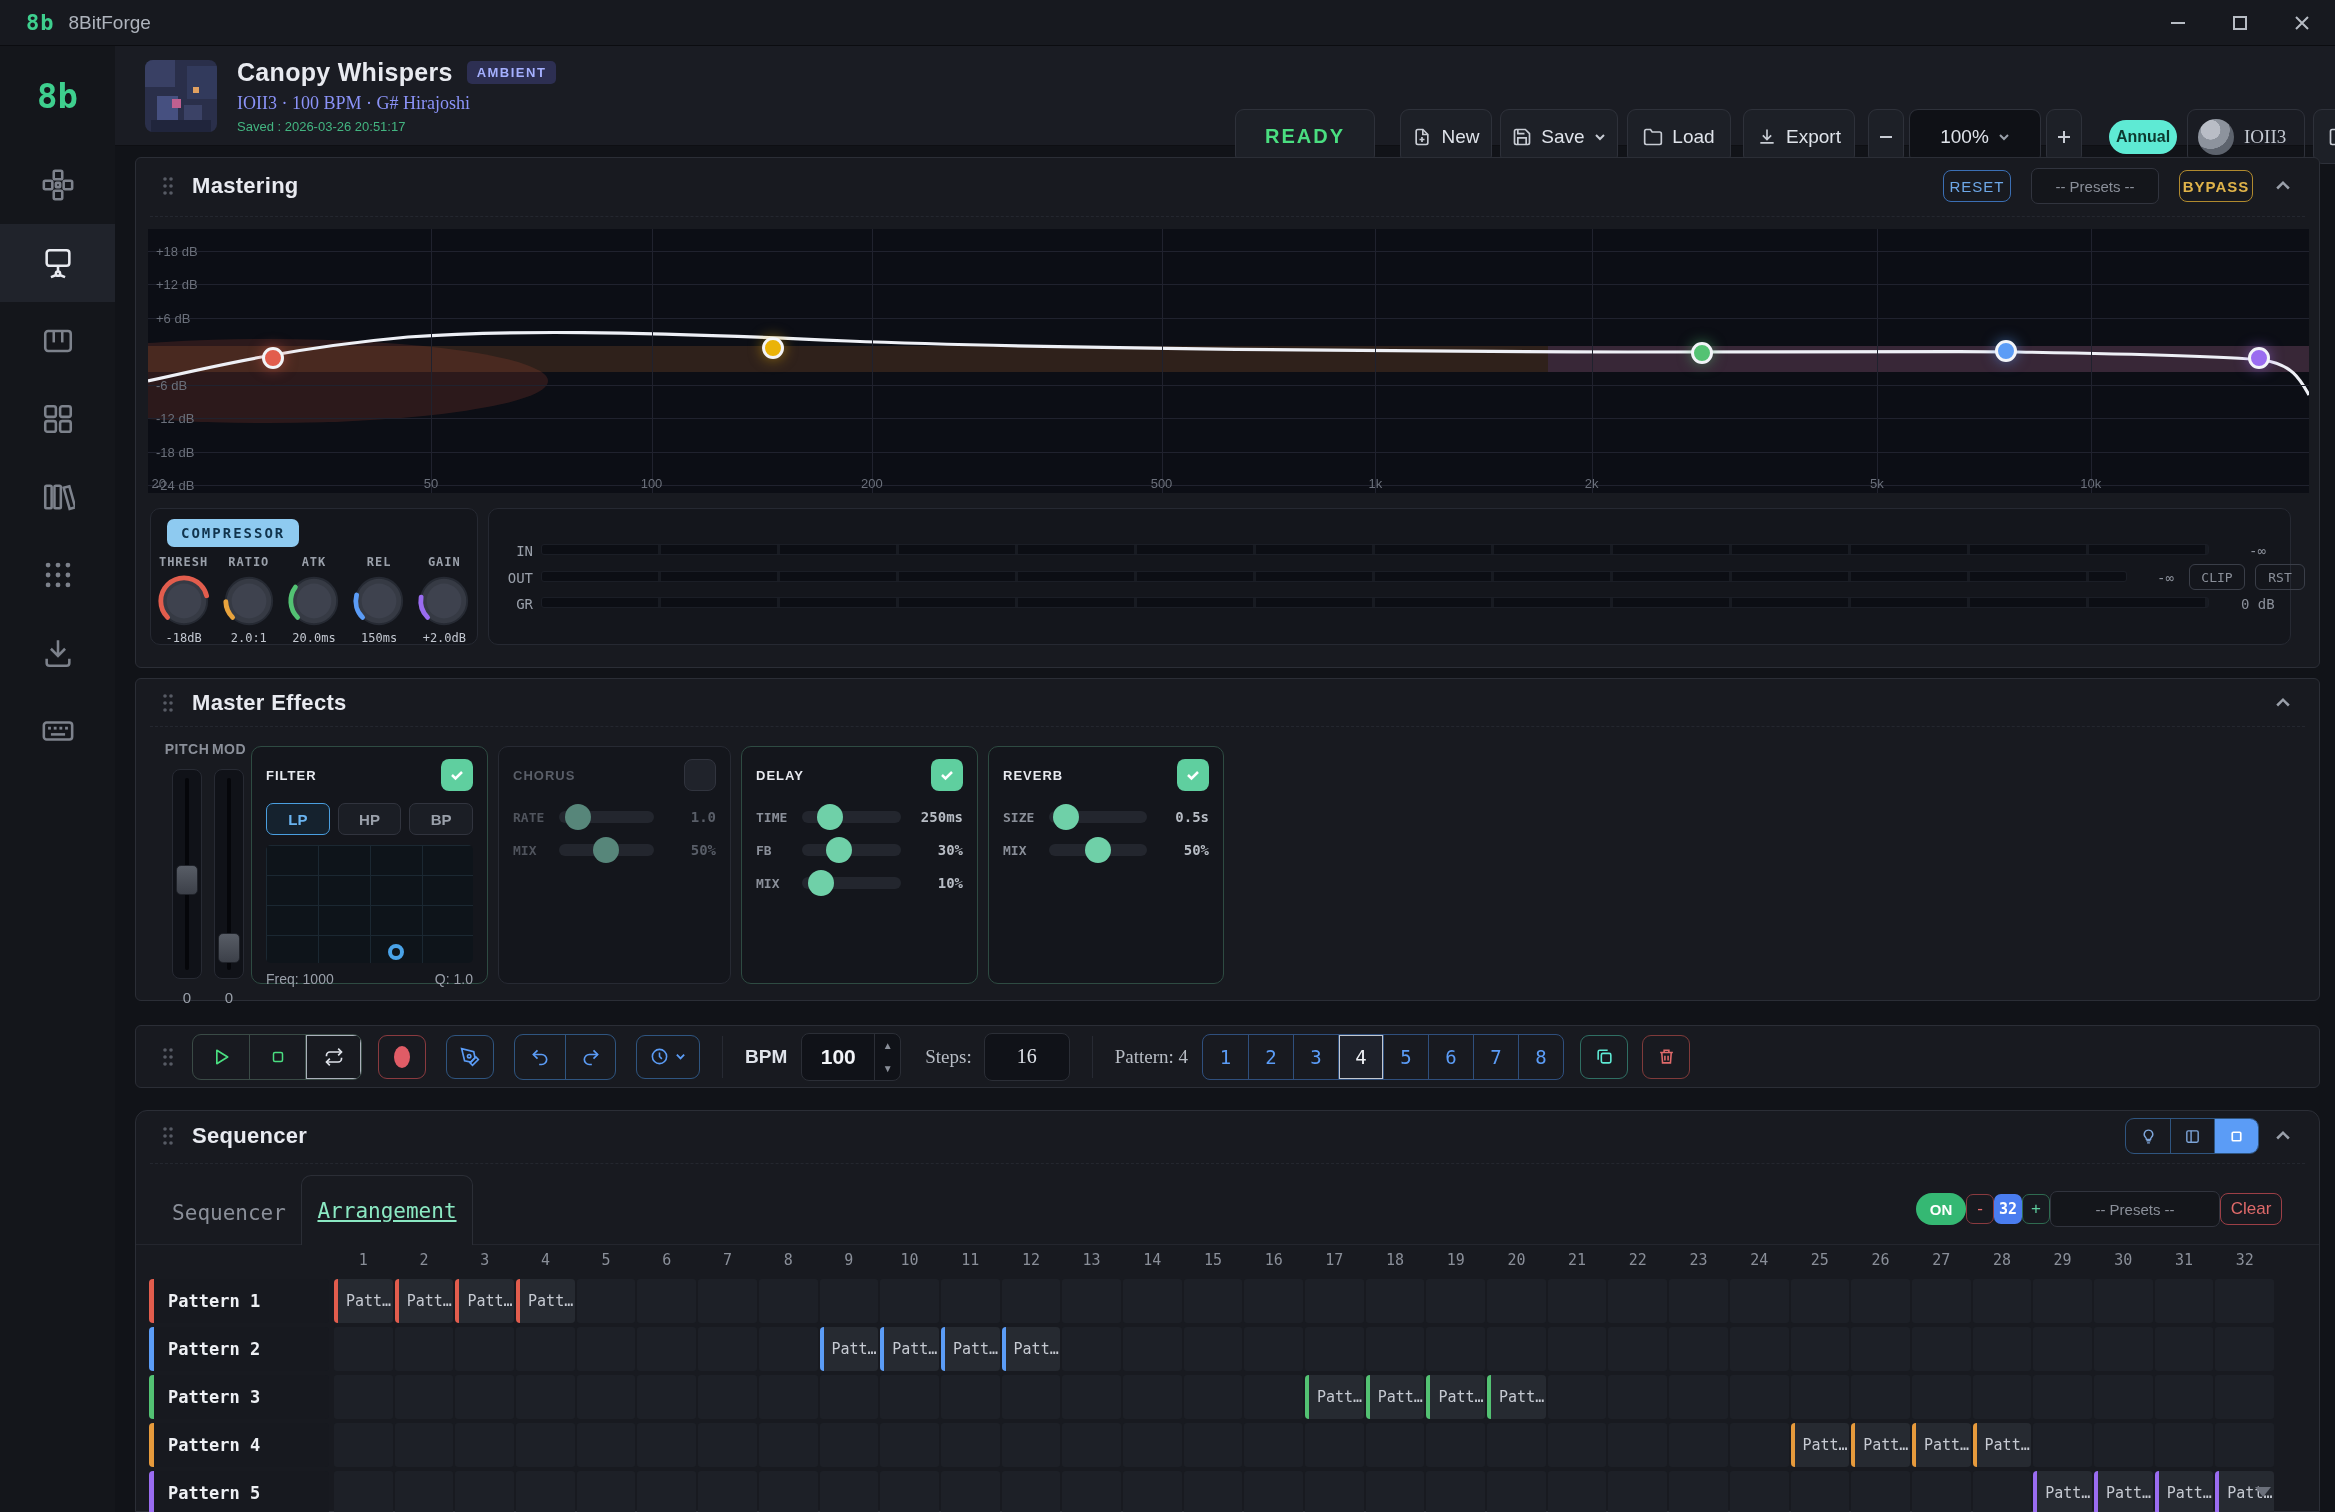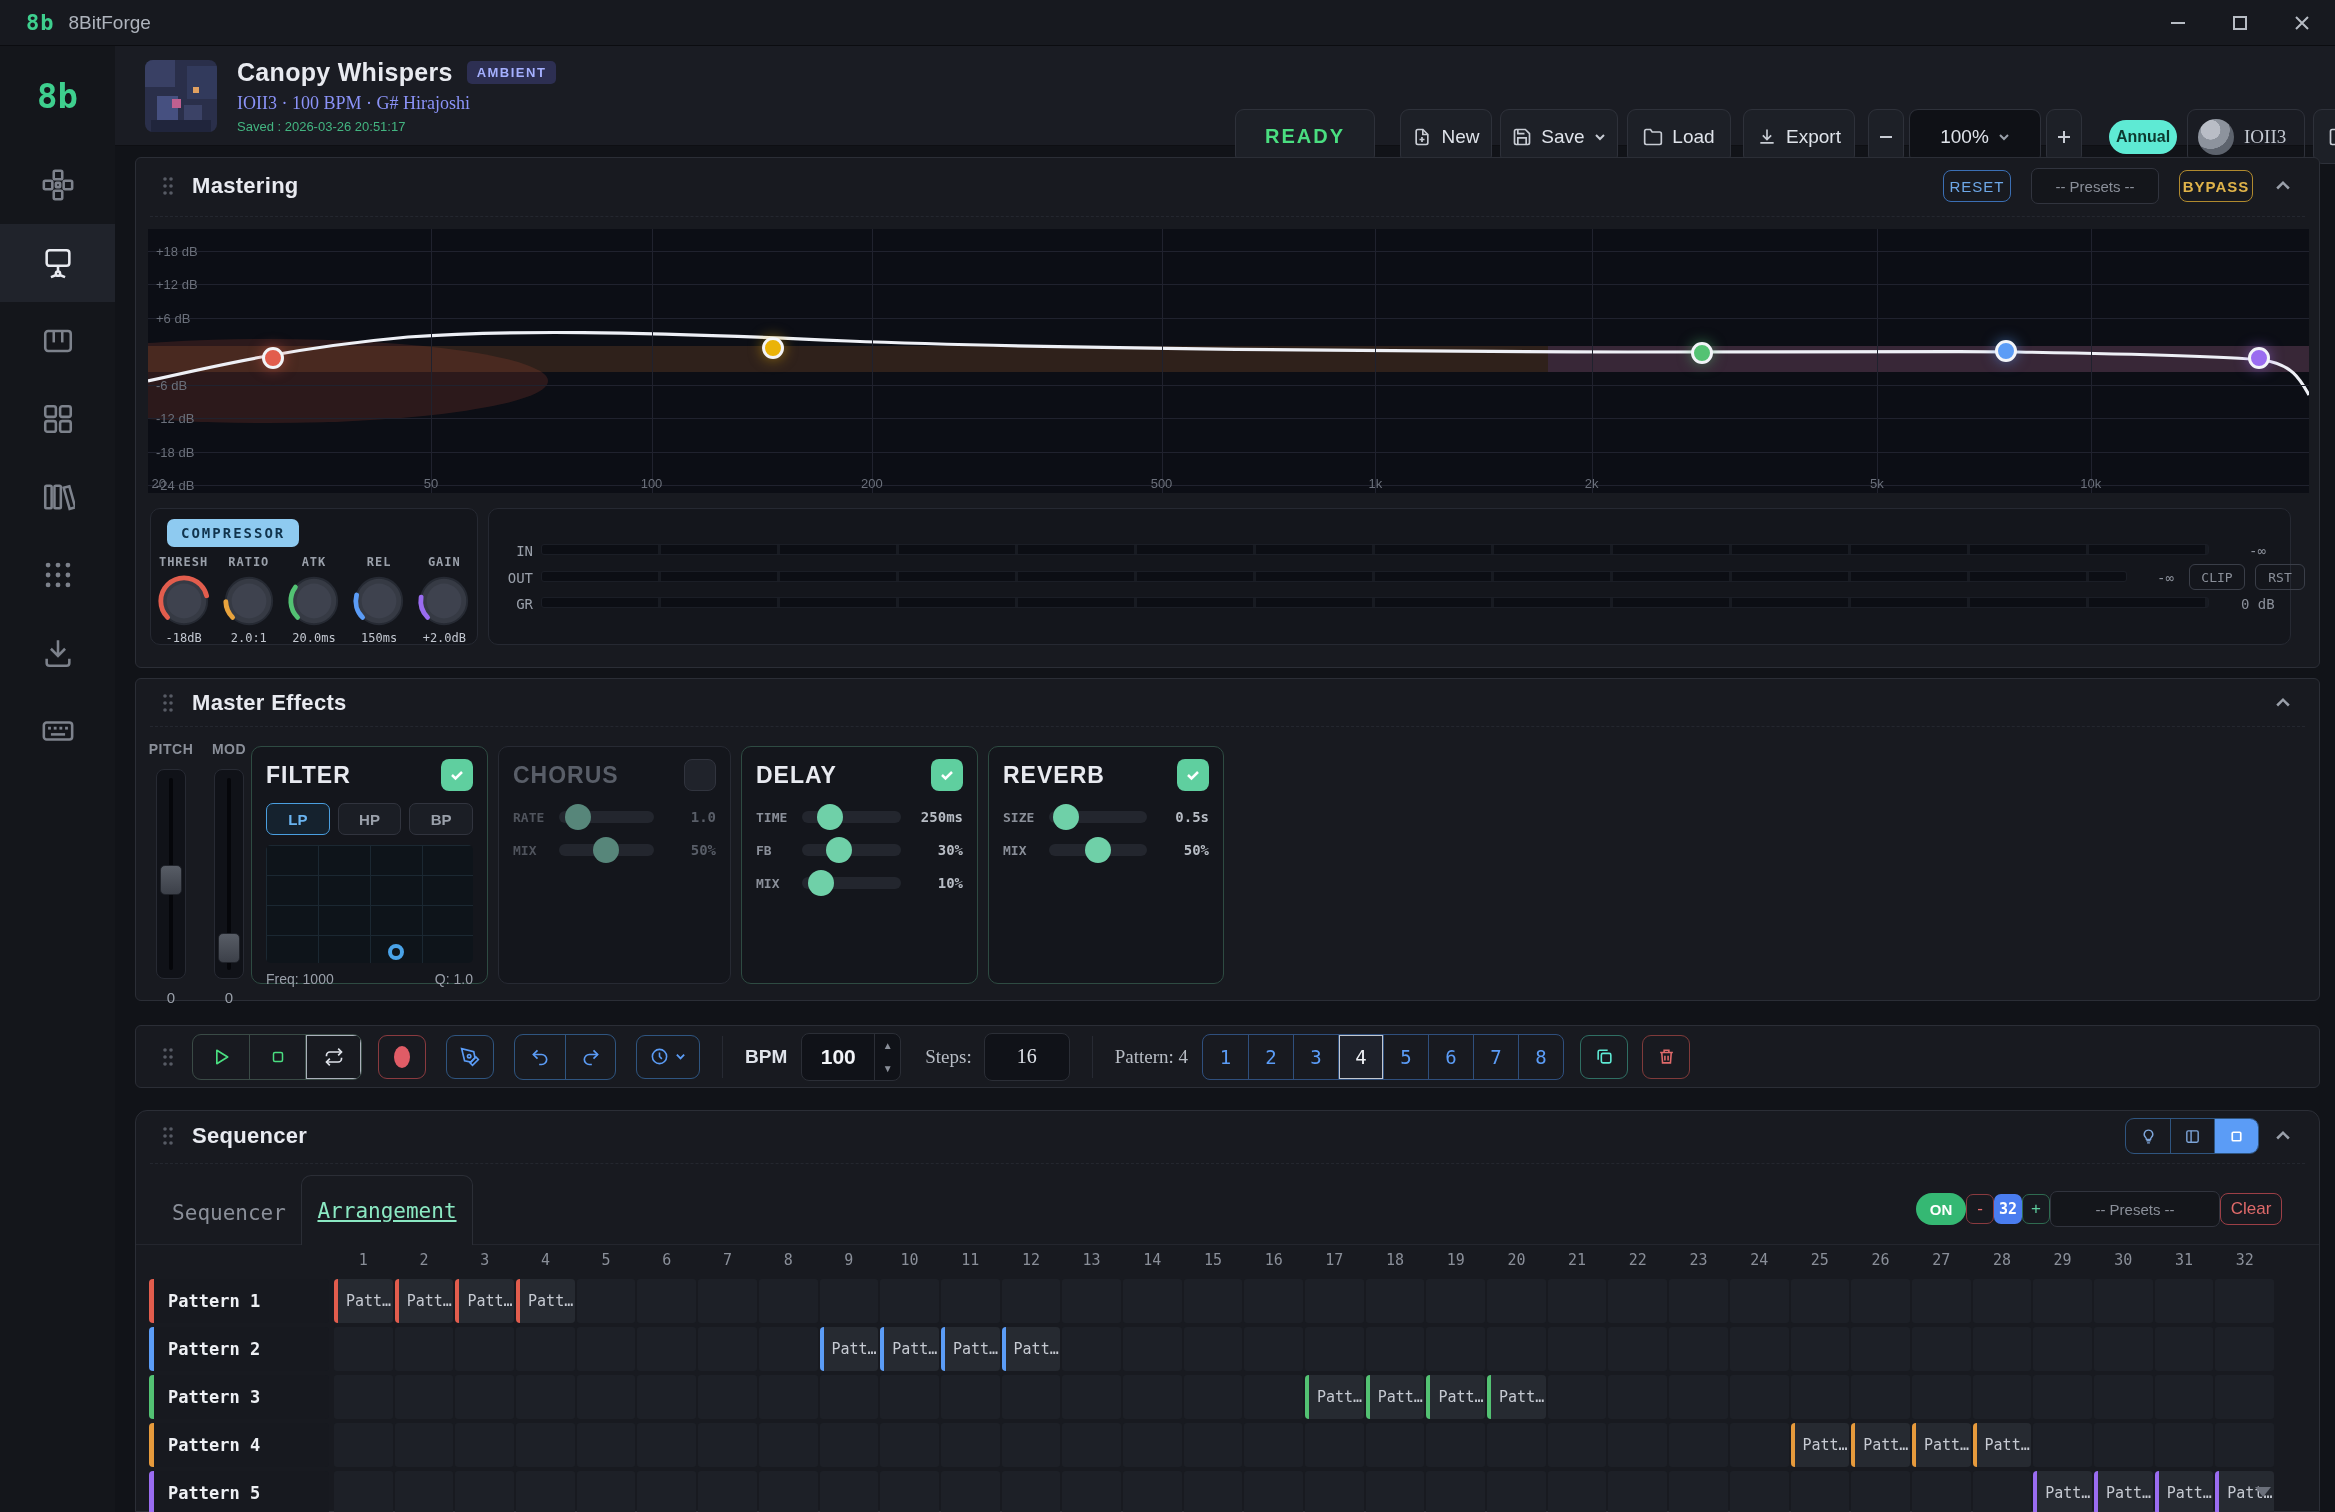--- a/index.html
+++ b/index.html
@@ -99,21 +99,21 @@
   .vs-groove { position:absolute; left:50%; top:8px; bottom:8px; width:4px; transform:translateX(-50%);
     background:#05060a; border-radius:2px; }
   .vs-thumb { position:absolute; left:3px; width:22px; height:30px; background:linear-gradient(#585d66,#3c4049);
     border:1px solid #20232a; border-radius:5px; cursor:grab; }
   .vs-val { margin-top:10px; font-size:15px; color:#9aa0aa; }
 
   .fx-card { position:absolute; top:67px; height:238px; background:#14161c; border:1px solid #272a33;
     border-radius:10px; padding:12px 14px; }
   .fx-card.on { border-color:#2e4b42; }
   .fx-hdr { display:flex; align-items:center; justify-content:space-between; }
-  .fx-title { font-size:23px; font-weight:bold; color:#e8eaf0; letter-spacing:1px; }
+  .fx-title { font-size:13px; font-weight:bold; color:#e8eaf0; letter-spacing:1px; }
   .fx-card.dim .fx-title { color:#595e68; }
   .fx-check { width:32px; height:32px; border-radius:8px; display:flex; align-items:center; justify-content:center;
     cursor:pointer; }
   .fx-check.checked { background:#5fcf9f; }
   .fx-check.unchecked { background:#20232b; border:1px solid #31343e; }
   .fx-params { margin-top:14px; display:flex; flex-direction:column; gap:9px; }
   .fx-row { display:flex; align-items:center; height:24px;font-weight:bold; }
   .fx-lab { width:46px; font-size:13px; color:#8a8f99; font-family:"DejaVu Sans Mono", monospace; }
   .fx-card.dim .fx-lab { color:#50545d; }
   .fx-track { flex:1; height:12px; background:#23262e; border-radius:6px; position:relative; cursor:pointer; }
@@ -561,21 +561,21 @@
       </span>
     <span class="p-title">Master Effects</span>
     <span class="chev" style="margin-left:auto">
       <svg width="20" height="20" viewBox="0 0 24 24" fill="none" stroke="currentColor" stroke-width="3">
           <path d="M5 15l7-7 7 7"></path>
         </svg>
       </span>
   </div>
   <div class="dashed" style="top:47px"></div>
 
-  <div class="vslider-col" style="left:4px;top:62px">
+  <div class="vslider-col" style="left:20px;top:62px">
     <span class="vs-label">PITCH</span>
     <div class="vs-track">
       <div class="vs-groove"></div>
       <div class="vs-thumb" style="top:95px"></div>
     </div>
     <span class="vs-val">0</span>
   </div>
   <div class="vslider-col" style="left:62px;top:62px">
     <span class="vs-label">MOD</span>
     <div class="vs-track">

